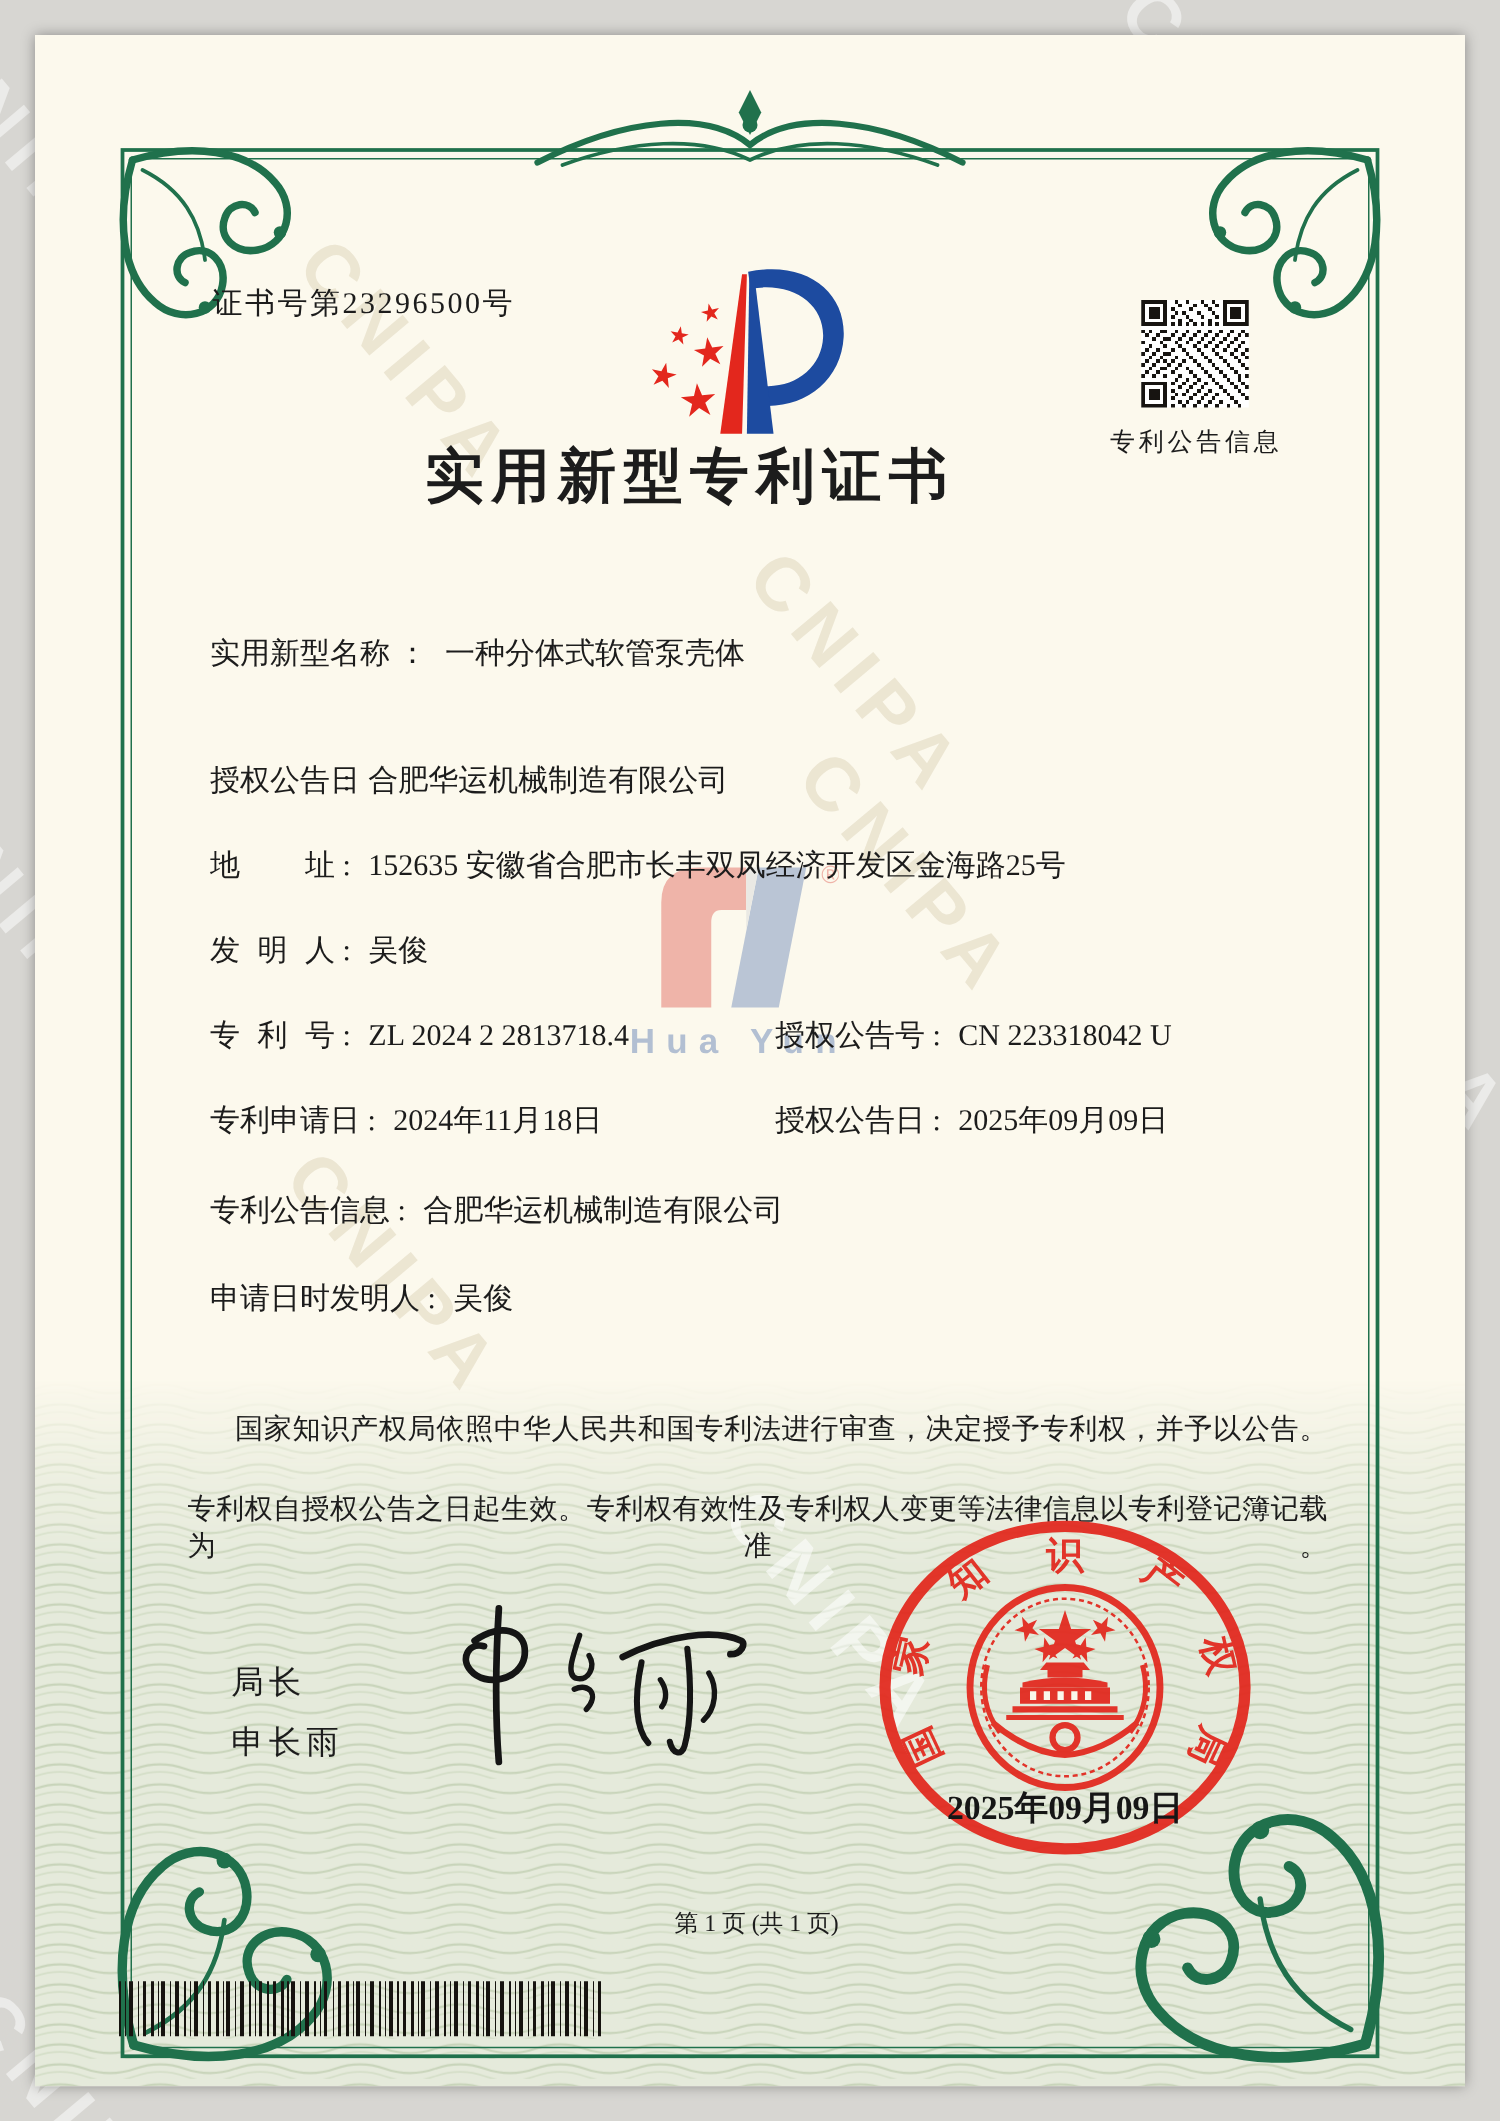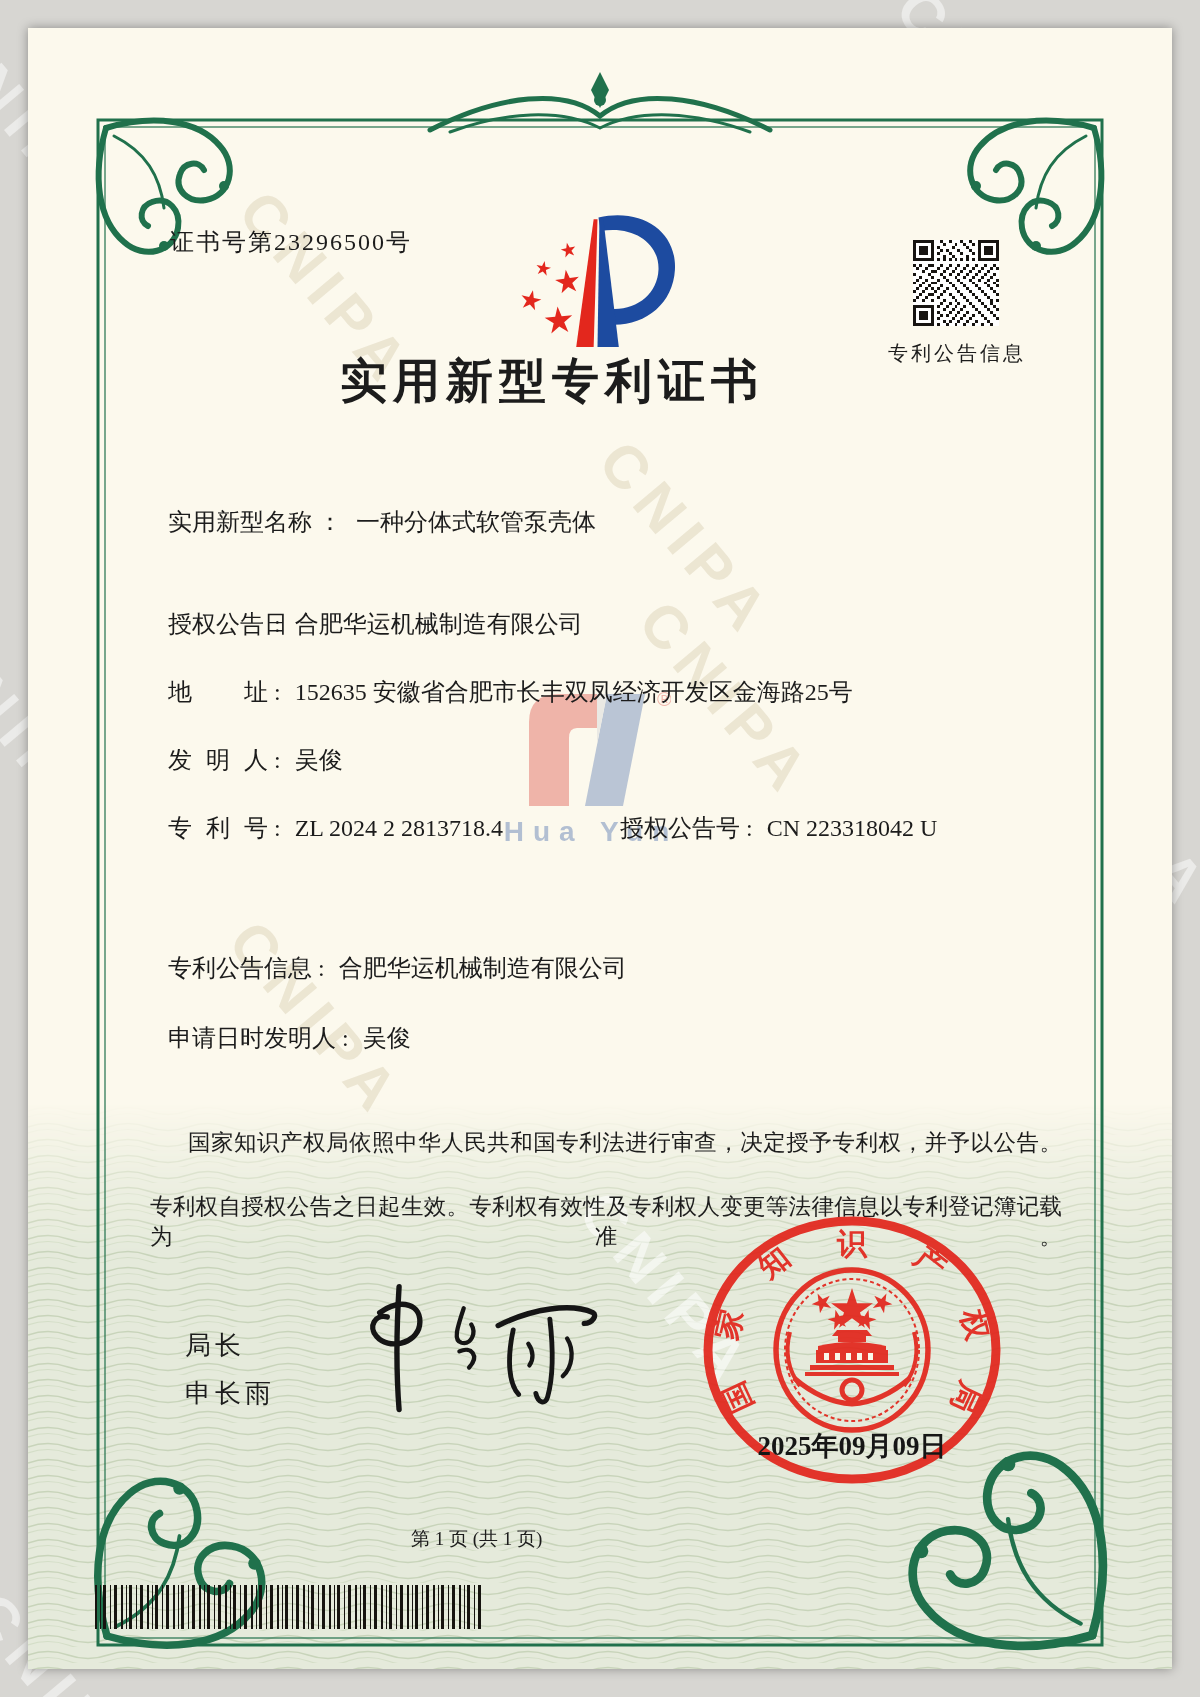--- a/index.html
+++ b/index.html
@@ -37,21 +37,21 @@
   .huayun .en{font-size:28px;font-weight:bold;letter-spacing:9px;color:#27519f;
               font-family:"Liberation Sans","DejaVu Sans",sans-serif;margin-top:2px;}
   .body-par{left:122px;top:1100px;width:912px;font-size:22.5px;line-height:30px;}
   .body-par .l1{text-align:justify;text-align-last:justify;text-indent:38px;margin-bottom:34px;}
   .body-par .l2{text-align:justify;text-align-last:justify;}
   .signer{left:157px;font-size:26px;letter-spacing:4px;}
   .sig{left:310px;top:1248px;}
   .seal{left:654px;top:1162px;z-index:6;}
   .sealdate{left:674px;top:1400px;width:300px;text-align:center;font-size:27px;font-weight:600;
             color:#161616;z-index:7;}
-  .footer{left:383px;top:1498px;width:260px;text-align:left;font-size:19px;}
+  .footer{left:383px;top:1498px;width:260px;text-align:right;font-size:19px;}
   .barcode{left:67px;top:1557px;width:386px;height:44px;z-index:6;
     background:
       repeating-linear-gradient(90deg,#16130f 0 2px,transparent 2px 5px,#16130f 5px 6px,
         transparent 6px 8px,#16130f 8px 11px,transparent 11px 15px,#16130f 15px 16px,
         transparent 16px 19px,#16130f 19px 22px,transparent 22px 26px);}
 </style>
 </head>
 <body>
 
 <div class="canvas">
@@ -171,20 +171,24 @@
       </div>
       <div class="abs row" style="top:648px">
         <span class="lbl j">地址</span><span class="cl">:</span><span class="val">152635 安徽省合肥市长丰双凤经济开发区金海路25号</span>
       </div>
       <div class="abs row" style="top:716px">
         <span class="lbl j">发明人</span><span class="cl">:</span><span class="val">吴俊</span>
       </div>
       <div class="abs row" style="top:784px">
         <span class="lbl j">专利号</span><span class="cl">:</span><span class="val">ZL 2024 2 2813718.4</span>
         <span class="rcol"><span class="lbl">授权公告号</span><span class="cl">:</span><span class="val">CN 223318042 U</span></span>
+      </div>
+      <div class="abs row" style="top:852px">
+        <span class="lbl">专利申请日</span><span class="cl">:</span><span class="val">2024年11月18日</span>
+        <span class="rcol"><span class="lbl">授权公告日</span><span class="cl">:</span><span class="val">2025年09月09日</span></span>
       </div>
       <div class="abs row" style="top:924px">
         <span class="lbl">专利公告信息</span><span class="cl">:</span><span class="val">合肥华运机械制造有限公司</span>
       </div>
       <div class="abs row" style="top:994px">
         <span class="lbl">申请日时发明人</span><span class="cl">:</span><span class="val">吴俊</span>
       </div>
 
       <div class="abs body-par">
         <div class="l1">国家知识产权局依照中华人民共和国专利法进行审查，决定授予专利权，并予以公告。</div>

